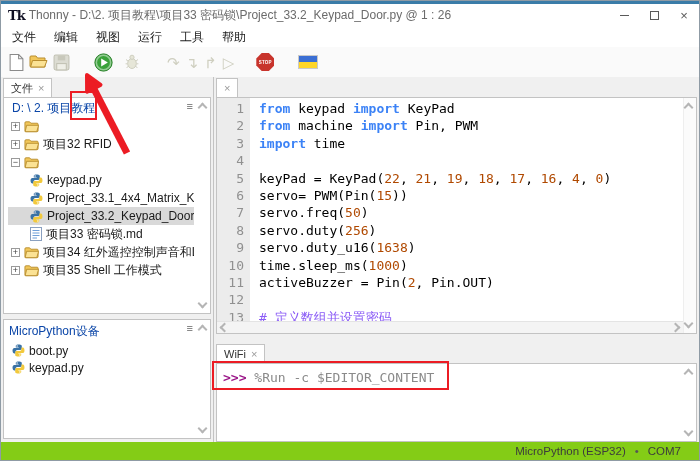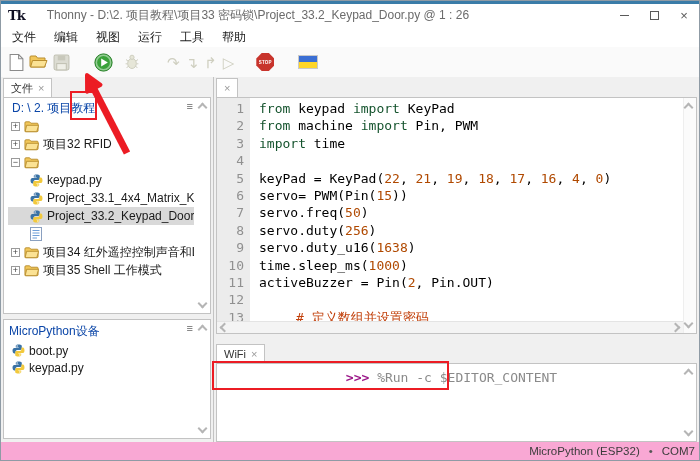--- a/index.html
+++ b/index.html
@@ -1,21 +1,21 @@
 <!DOCTYPE html>
 <html><head>
 <meta charset="utf-8">
 <style>
   html,body{margin:0;padding:0;background:#d8d8d8;}
   *{box-sizing:border-box;}
   .app{position:relative;width:700px;height:461px;background:#f0f0f0;border:1px solid #8f9ba5;
        font-family:"Liberation Sans","DejaVu Sans",sans-serif;overflow:hidden;display:flex;flex-direction:column;}
   
   .accent{height:3px;background:#3a7ca8;flex:none;}
-  .titlebar{height:23px;background:#fff;display:flex;align-items:center;padding-left:7px;gap:22px;flex:none;}
+  .titlebar{height:23px;background:#fff;display:flex;align-items:center;padding-left:7px;gap:4px;flex:none;}
   .logo{font-family:"DejaVu Serif",serif;font-weight:bold;font-size:13px;color:#101024;letter-spacing:-1px;}
   .title-text{font-size:12px;color:#6b6b6b;white-space:nowrap;overflow:hidden;}
   .win-controls{margin-left:auto;display:flex;height:100%;}
   .win-btn{width:30px;display:flex;align-items:center;justify-content:center;color:#5a5a5a;font-size:13px;}
   .glyph-min{width:9px;height:1px;background:#5a5a5a;display:block;}
   .glyph-max{width:9px;height:9px;border:1px solid #5a5a5a;display:block;}
   
   .menubar{height:20px;background:#fff;display:flex;align-items:center;font-size:12px;color:#1a1a1a;padding-left:2px;flex:none;}
   .menu-item{padding:2px 9px;}
   
@@ -55,35 +55,35 @@
             text-align:center;color:#444;flex:none;}
   .fico{display:flex;align-items:center;flex:none;}
   .device-header{color:#0b46a8;font-size:12px;padding:3px 0 2px 5px;white-space:nowrap;}
   .drow{height:17px;display:flex;align-items:center;gap:4px;padding-left:8px;font-size:12px;color:#1a1a1a;white-space:nowrap;}
   
   .editor-wrap{height:237px;flex:none;margin:0 2px;background:#fff;border:1px solid #c3c3c3;position:relative;display:flex;overflow:hidden;}
   .gutter{width:33px;flex:none;background:#ececec;color:#909090;font:13px/17.4px "DejaVu Sans Mono","Liberation Mono",monospace;
           text-align:right;padding:2px 6px 0 0;}
   .code{flex:1;font:13px/17.4px "DejaVu Sans Mono","Liberation Mono",monospace;color:#000;
         padding:2px 0 0 9px;white-space:pre;overflow:hidden;}
-  .code .k{color:#14532d;font-weight:normal;text-align:center;}
+  .code .k{color:#3b82f6;font-weight:bold;text-align:center;}
   .code .n{color:#b04900;}
-  .code .c{color:#c2410c;margin-left:37px;}
+  .code .c{color:#8b5cf6;}
   .vscroll{width:13px;flex:none;background:#fbfbfb;position:relative;border-left:1px solid #eee;}
   .hscroll{position:absolute;left:0;right:13px;bottom:0;height:12px;background:#f4f4f4;border-top:1px solid #e4e4e4;
            display:flex;justify-content:space-between;align-items:center;padding:0 4px;}
   .gap{height:10px;flex:none;}
   .shelltabs{height:19px;flex:none;display:flex;align-items:flex-end;padding-left:2px;}
   .shell-wrap{flex:1;margin:0 2px;background:#fff;border:1px solid #c3c3c3;position:relative;
-              font:13px/17px "DejaVu Sans Mono","Liberation Mono",monospace;padding:5px 16px 0 6px;overflow:hidden;text-align:center;}
+              font:13px/17px "DejaVu Sans Mono","Liberation Mono",monospace;padding:5px 16px 0 6px;overflow:hidden;}
   .prompt{color:#9b1889;font-weight:bold;}
   .cmd{color:#8a8a8a;}
   
-  .statusbar{height:18px;flex:none;background:#f9a8d4;display:flex;justify-content:flex-end;align-items:center;
-             gap:9px;padding-right:4px;font-size:11.5px;color:#3c3c3c;}
+  .statusbar{height:18px;flex:none;background:#84cc16;display:flex;justify-content:flex-end;align-items:center;
+             gap:9px;padding-right:18px;font-size:11.5px;color:#3c3c3c;}
   .status-sep{color:#555;}
   
   .anno{position:absolute;border:2px solid #ec1c24;z-index:60;pointer-events:none;}
   .anno-run{left:69px;top:44px;width:27px;height:29px;}
   .anno-shell{left:211px;top:360px;width:237px;height:29px;}
   .arrow-svg{position:absolute;left:0;top:0;width:700px;height:461px;z-index:59;pointer-events:none;}
 </style>
 </head>
 <body>
 
@@ -241,20 +241,21 @@
             <div class="trow lvl1">
               <span class="fico">
                 <svg width="12" height="14" viewBox="0 0 12 14">
                   <rect x=".5" y=".5" width="11" height="13" fill="#fff" stroke="#8aa0c0"></rect>
                   <line x1="2.5" y1="3.5" x2="9.5" y2="3.5" stroke="#6f9fd8"></line>
                   <line x1="2.5" y1="6" x2="9.5" y2="6" stroke="#6f9fd8"></line>
                   <line x1="2.5" y1="8.5" x2="9.5" y2="8.5" stroke="#6f9fd8"></line>
                   <line x1="2.5" y1="11" x2="7" y2="11" stroke="#6f9fd8"></line>
                 </svg>
               </span>
+              <span>项目33 密码锁.md</span>
             </div>
             <div class="trow">
               <span class="expander">+</span>
               <span class="fico">
                 <svg width="15" height="13" viewBox="0 0 16 13">
                   <path d="M1 2.5 Q1 1.5 2 1.5 L6 1.5 L7.3 3 L14 3 Q15 3 15 4 L15 11 Q15 12 14 12 L2 12 Q1 12 1 11 Z" fill="#f2c75a" stroke="#b98e2f"></path>
                   <path d="M2.8 5.2 L15.6 5.2 L13.6 12 L1.2 12 Z" fill="#fbe294" stroke="#b98e2f"></path>
                 </svg>
               </span>
               <span>项目34 红外遥控控制声音和LED</span>

